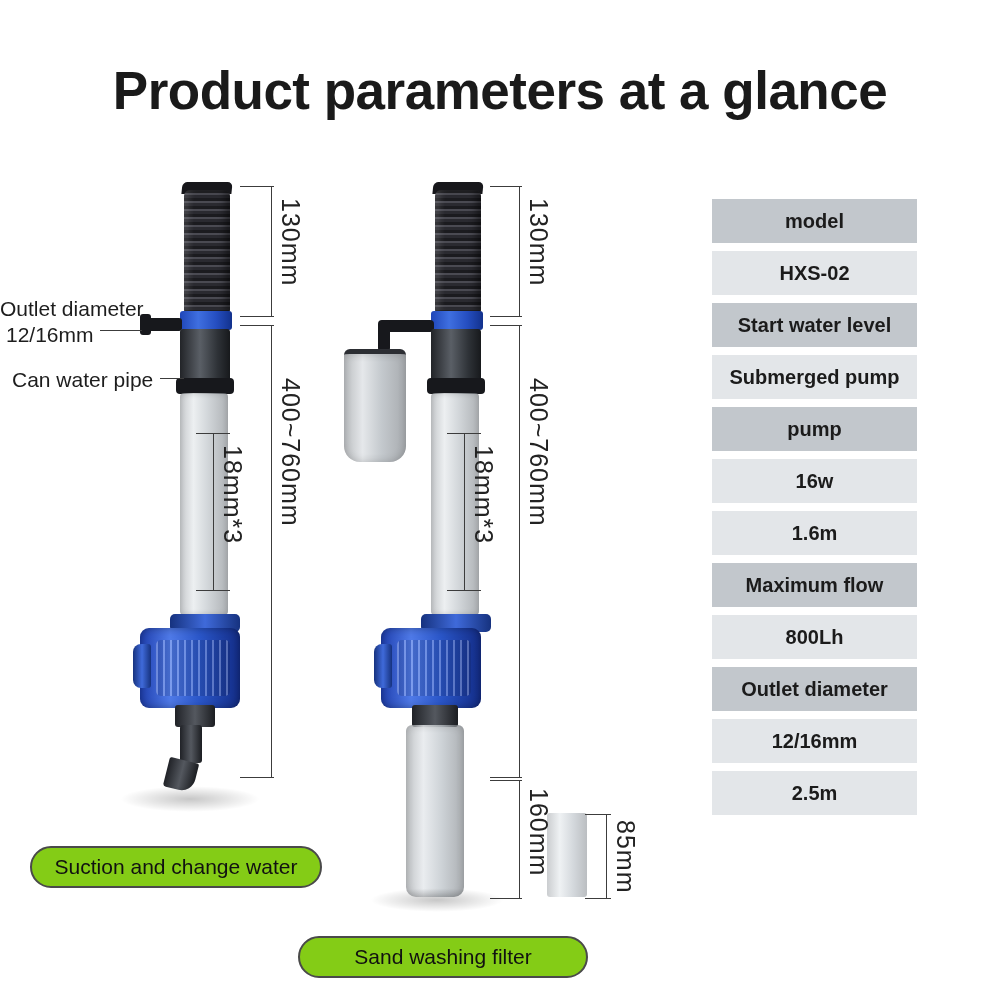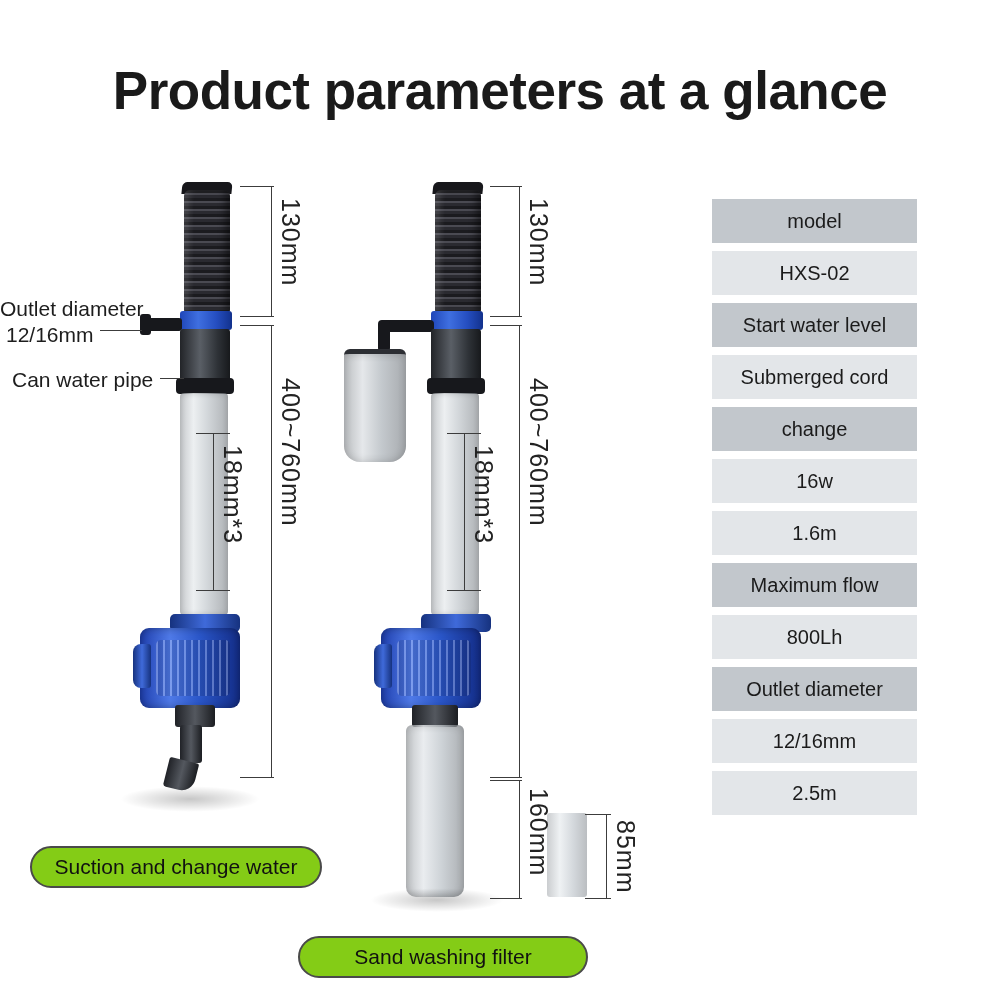--- a/index.html
+++ b/index.html
@@ -168,20 +168,21 @@
     border-radius: 50%;
     background: radial-gradient(ellipse at center, rgba(0,0,0,.22) 0%, rgba(0,0,0,0) 70%);
   }
 
   
   .spec-table {
     position: absolute;
     left: 712px;
     top: 191px;
     width: 205px;
+    font-weight: bold;
   }
   .spec-row {
     height: 44px;
     margin-bottom: 8px;
     display: flex;
     align-items: center;
     justify-content: center;
     font-size: 20px;
     color: #1b1b1b;
     white-space: nowrap;
@@ -295,22 +296,22 @@
   <div class="hline" style="left:585px; top:806px; width:26px;"></div>
   <div class="hline" style="left:585px; top:890px; width:26px;"></div>
   <div class="vtext" style="left:611px; top:812px;">85mm</div>
 
   <div class="pill" style="left:298px; top:928px; width:286px; height:38px;">Sand washing filter</div>
 
   <div class="spec-table">
     <div class="spec-row dark">model</div>
     <div class="spec-row light">HXS-02</div>
     <div class="spec-row dark">Start water level</div>
-    <div class="spec-row light">Submerged cord</div>
-    <div class="spec-row dark">change</div>
+    <div class="spec-row light">Submerged pump</div>
+    <div class="spec-row dark">pump</div>
     <div class="spec-row light">16w</div>
     <div class="spec-row light">1.6m</div>
     <div class="spec-row dark">Maximum flow</div>
     <div class="spec-row light">800Lh</div>
     <div class="spec-row dark">Outlet diameter</div>
     <div class="spec-row light">12/16mm</div>
     <div class="spec-row light">2.5m</div>
   </div>
 
 </div>

